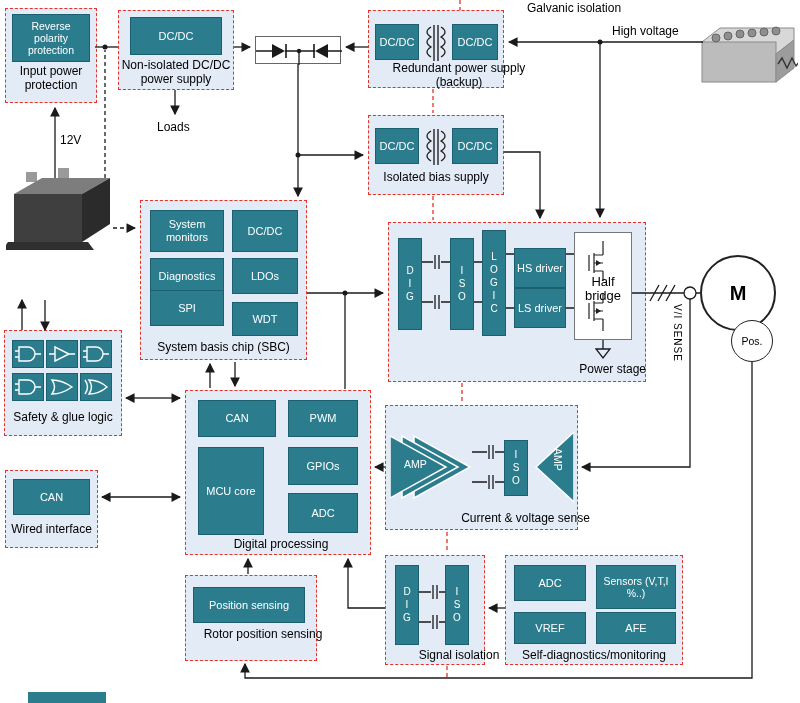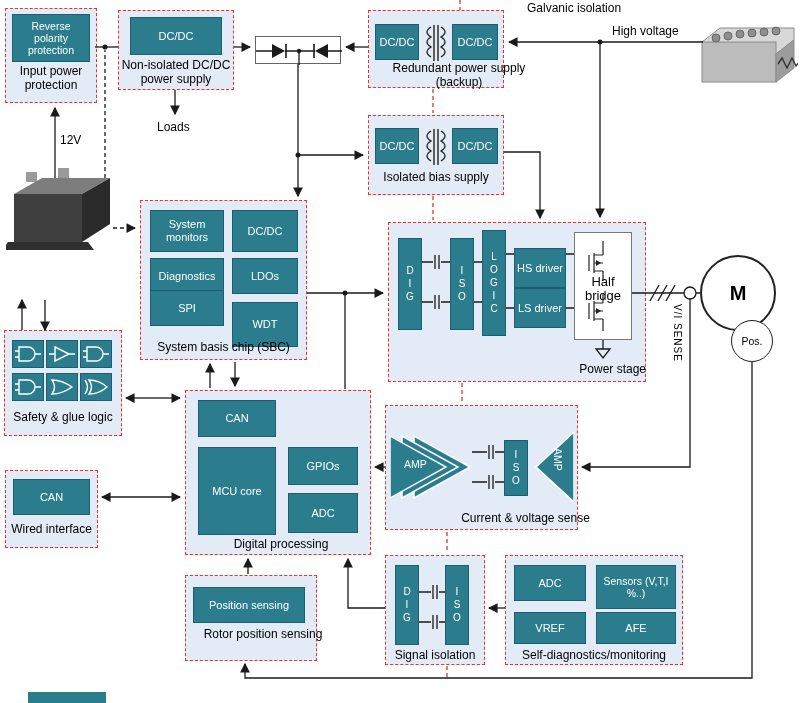--- a/index.html
+++ b/index.html
@@ -65,30 +65,31 @@
   <div class="blk" style="left:375px;top:24px;width:44px;height:36px;">DC/DC</div>
   <div class="blk" style="left:452px;top:24px;width:46px;height:36px;">DC/DC</div>
   <div class="blk" style="left:375px;top:128px;width:44px;height:36px;">DC/DC</div>
   <div class="blk" style="left:452px;top:128px;width:46px;height:36px;">DC/DC</div>
 
   <div class="blk" style="left:150px;top:210px;width:74px;height:42px;">System monitors</div>
   <div class="blk" style="left:232px;top:210px;width:66px;height:42px;">DC/DC</div>
   <div class="blk" style="left:150px;top:258px;width:74px;height:36px;">Diagnostics</div>
   <div class="blk" style="left:232px;top:258px;width:66px;height:36px;">LDOs</div>
   <div class="blk" style="left:150px;top:290px;width:74px;height:36px;">SPI</div>
-  <div class="blk" style="left:232px;top:302px;width:66px;height:45px;">WDT</div>
+  <div class="blk" style="left:232px;top:302px;width:66px;height:34px;">WDT</div>
 
   <div class="vblk" style="left:398px;top:238px;width:24px;height:92px;">DIG</div>
   <div class="vblk" style="left:450px;top:238px;width:24px;height:92px;">ISO</div>
   <div class="vblk" style="left:482px;top:230px;width:24px;height:106px;">LOGIC</div>
   <div class="blk" style="left:514px;top:248px;width:52px;height:40px;">HS driver</div>
   <div class="blk" style="left:514px;top:288px;width:52px;height:40px;">LS driver</div>
 
   <div class="blk" style="left:198px;top:400px;width:78px;height:37px;">CAN</div>
-  <div class="blk" style="left:198px;top:447px;width:78px;height:88px;">MCU core</div>
+  <div class="blk" style="left:288px;top:400px;width:70px;height:37px;">PWM</div>
+  <div class="blk" style="left:198px;top:447px;width:66px;height:88px;">MCU core</div>
   <div class="blk" style="left:288px;top:447px;width:70px;height:38px;">GPIOs</div>
   <div class="blk" style="left:288px;top:493px;width:70px;height:40px;">ADC</div>
 
   <div class="blk" style="left:13px;top:479px;width:77px;height:36px;">CAN</div>
   <div class="blk" style="left:193px;top:587px;width:112px;height:36px;">Position sensing</div>
 
   <div class="vblk" style="left:395px;top:565px;width:24px;height:80px;">DIG</div>
   <div class="vblk" style="left:445px;top:565px;width:24px;height:80px;">ISO</div>
 
   <div class="blk" style="left:514px;top:565px;width:72px;height:36px;">ADC</div>
@@ -179,21 +180,21 @@
   <div class="glabel" style="left:118px;top:58px;width:116px;">Non-isolated DC/DC power supply</div>
   <div class="glabel" style="left:368px;top:61px;width:136px;padding-left:23px;">Redundant power supply (backup)</div>
   <div class="glabel" style="left:368px;top:170px;width:136px;">Isolated bias supply</div>
   <div class="glabel" style="left:140px;top:340px;width:167px;">System basis chip (SBC)</div>
   <div class="glabel" style="left:388px;top:362px;width:258px;text-align:right;">Power stage</div>
   <div class="glabel" style="left:4px;top:410px;width:118px;">Safety &amp; glue logic</div>
   <div class="glabel" style="left:5px;top:522px;width:93px;">Wired interface</div>
   <div class="glabel" style="left:185px;top:537px;width:192px;">Digital processing</div>
   <div class="glabel" style="left:385px;top:511px;width:193px;padding-left:44px;">Current &amp; voltage sense</div>
   <div class="glabel" style="left:185px;top:627px;width:156px;">Rotor position sensing</div>
-  <div class="glabel" style="left:385px;top:648px;width:100px;">Signal isolation</div>
+  <div class="glabel" style="left:385px;top:648px;width:100px;padding-left:24px;">Signal isolation</div>
   <div class="glabel" style="left:505px;top:648px;width:178px;">Self-diagnostics/monitoring</div>
 
   <div class="ann" style="left:527px;top:1px;">Galvanic isolation</div>
   <div class="ann" style="left:612px;top:24px;">High voltage</div>
   <div class="ann" style="left:60px;top:133px;">12V</div>
   <div class="ann" style="left:157px;top:120px;">Loads</div>
   <div class="vtext" style="left:672px;top:304px;height:84px;">V/I SENSE</div>
 
   <div class="strip" style="left:28px;top:692px;width:78px;height:11px;"></div>
 

